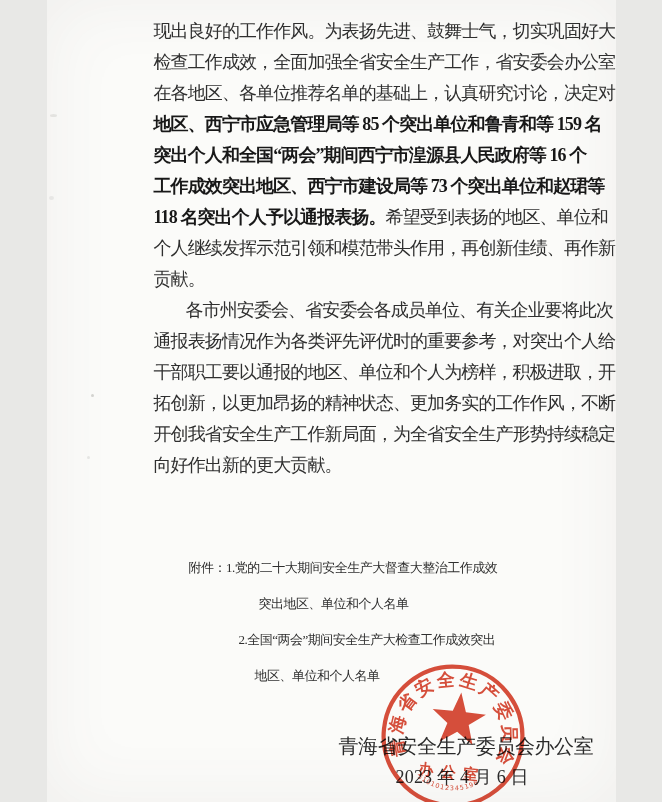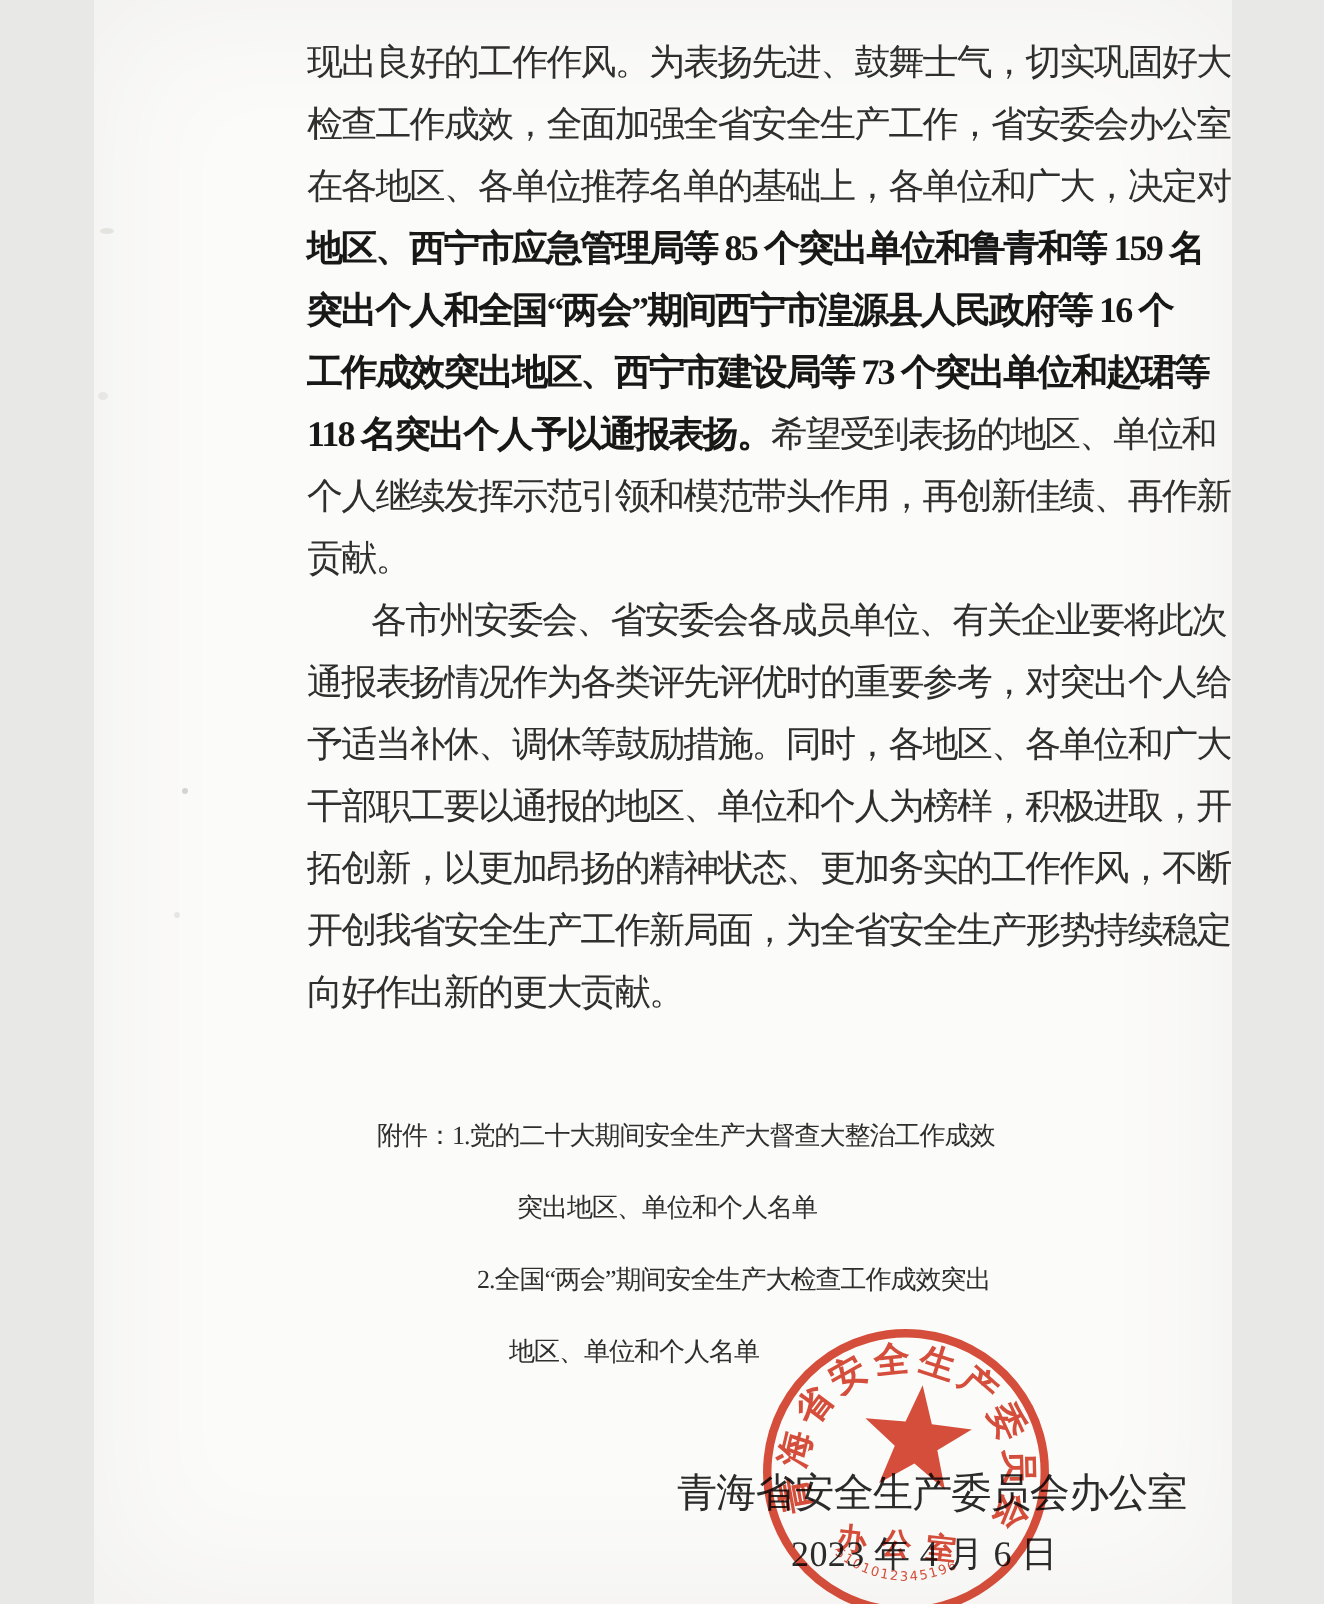--- a/index.html
+++ b/index.html
@@ -82,30 +82,29 @@
   .speck.s5 { left: 531px;top: 186px; width: 4px; height: 3px; opacity:.4; }
 </style>
 </head>
 <body>
 
 <div class="page">
 
   <div class="body-text">
       <div class="line"><span>现出良好的工作作风。为表扬先进、鼓舞士气，切实巩固好大</span></div>
       <div class="line"><span>检查工作成效，全面加强全省安全生产工作，省安委会办公室</span></div>
-      <div class="line"><span>在各地区、各单位推荐名单的基础上，各单位和广大，决定对</span></div>
+      <div class="line"><span>在各地区、各单位推荐名单的基础上，认真研究讨论，决定对</span></div>
       <div class="line"><span class="b">地区、西宁市应急管理局等 85 个突出单位和鲁青和等 159 名</span></div>
       <div class="line"><span class="b">突出个人和全国“两会”期间西宁市湟源县人民政府等 16 个</span></div>
       <div class="line"><span class="b">工作成效突出地区、西宁市建设局等 73 个突出单位和赵珺等</span></div>
       <div class="line"><span class="b">118 名突出个人予以通报表扬。</span><span>希望受到表扬的地区、单位和</span></div>
       <div class="line"><span>个人继续发挥示范引领和模范带头作用，再创新佳绩、再作新</span></div>
       <div class="line"><span>贡献。</span></div>
       <div class="line indent"><span>各市州安委会、省安委会各成员单位、有关企业要将此次</span></div>
       <div class="line"><span>通报表扬情况作为各类评先评优时的重要参考，对突出个人给</span></div>
-      <div class="line"><span>予适当补休、调休等鼓励措施。同时，各地区、各单位和广大</span></div>
       <div class="line"><span>干部职工要以通报的地区、单位和个人为榜样，积极进取，开</span></div>
       <div class="line"><span>拓创新，以更加昂扬的精神状态、更加务实的工作作风，不断</span></div>
       <div class="line"><span>开创我省安全生产工作新局面，为全省安全生产形势持续稳定</span></div>
       <div class="line"><span>向好作出新的更大贡献。</span></div>
     </div>
 
   <div class="attachment">
       <div class="att-line att-0">附件：1.党的二十大期间安全生产大督查大整治工作成效</div>
       <div class="att-line att-1">突出地区、单位和个人名单</div>
       <div class="att-line att-2">2.全国“两会”期间安全生产大检查工作成效突出</div>

